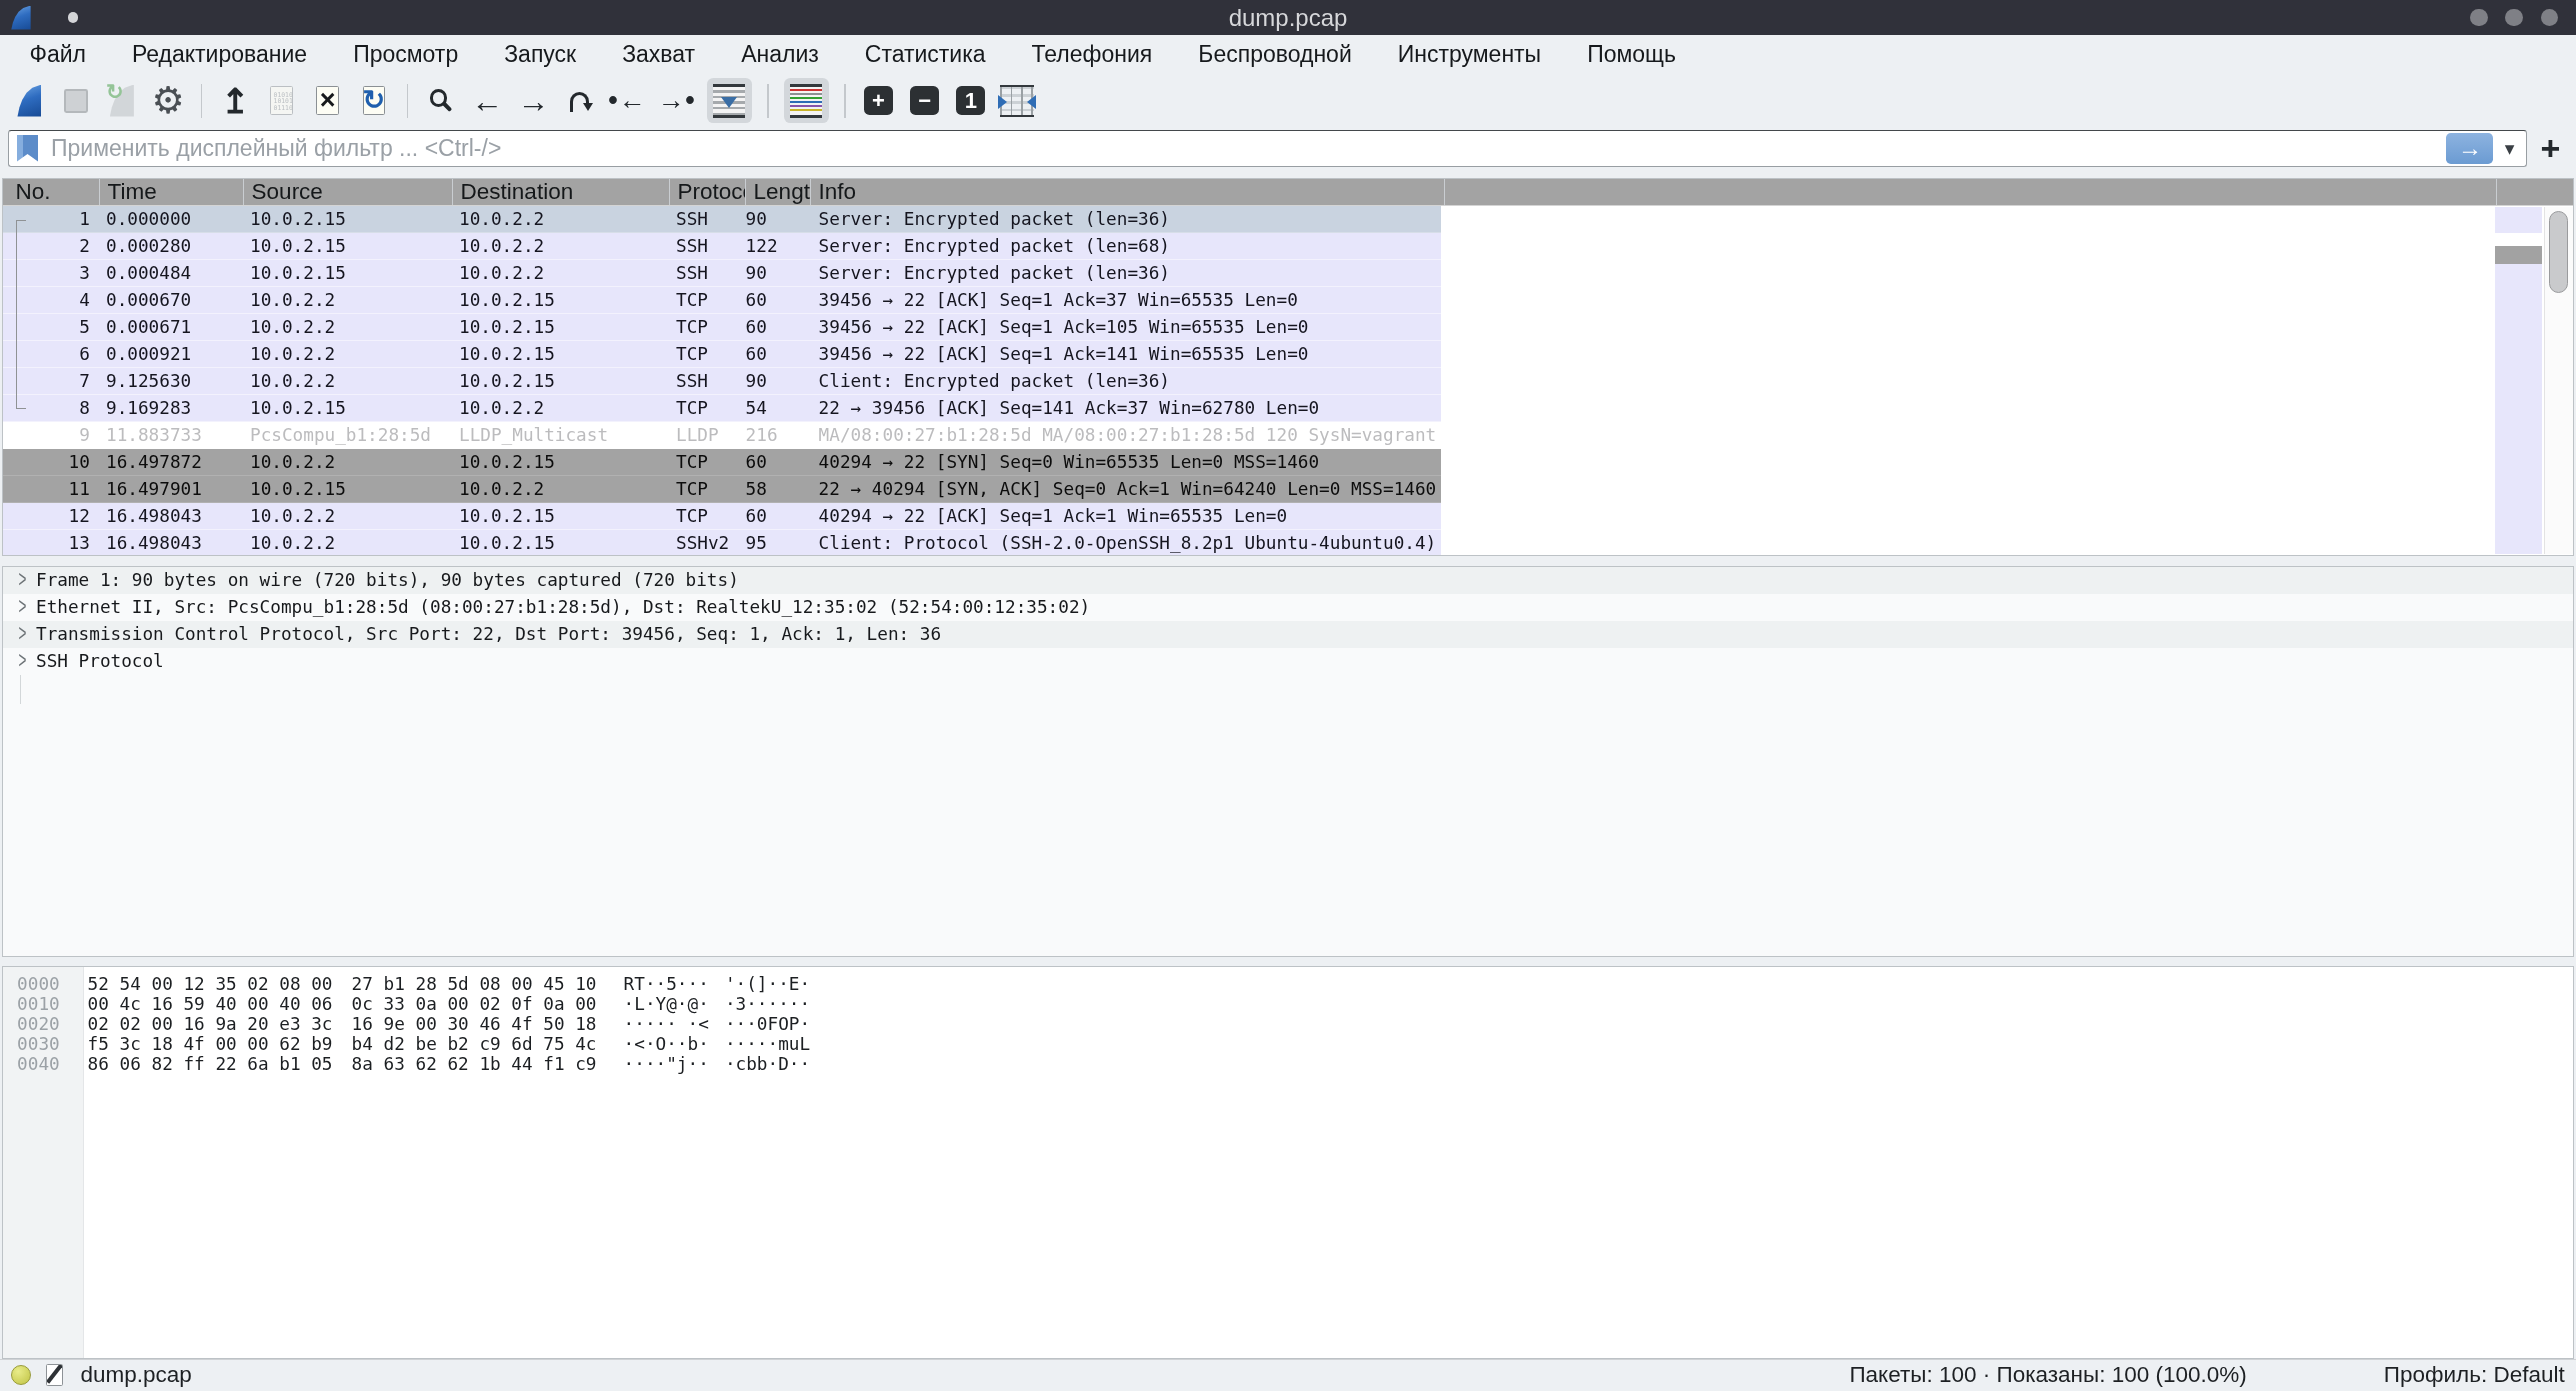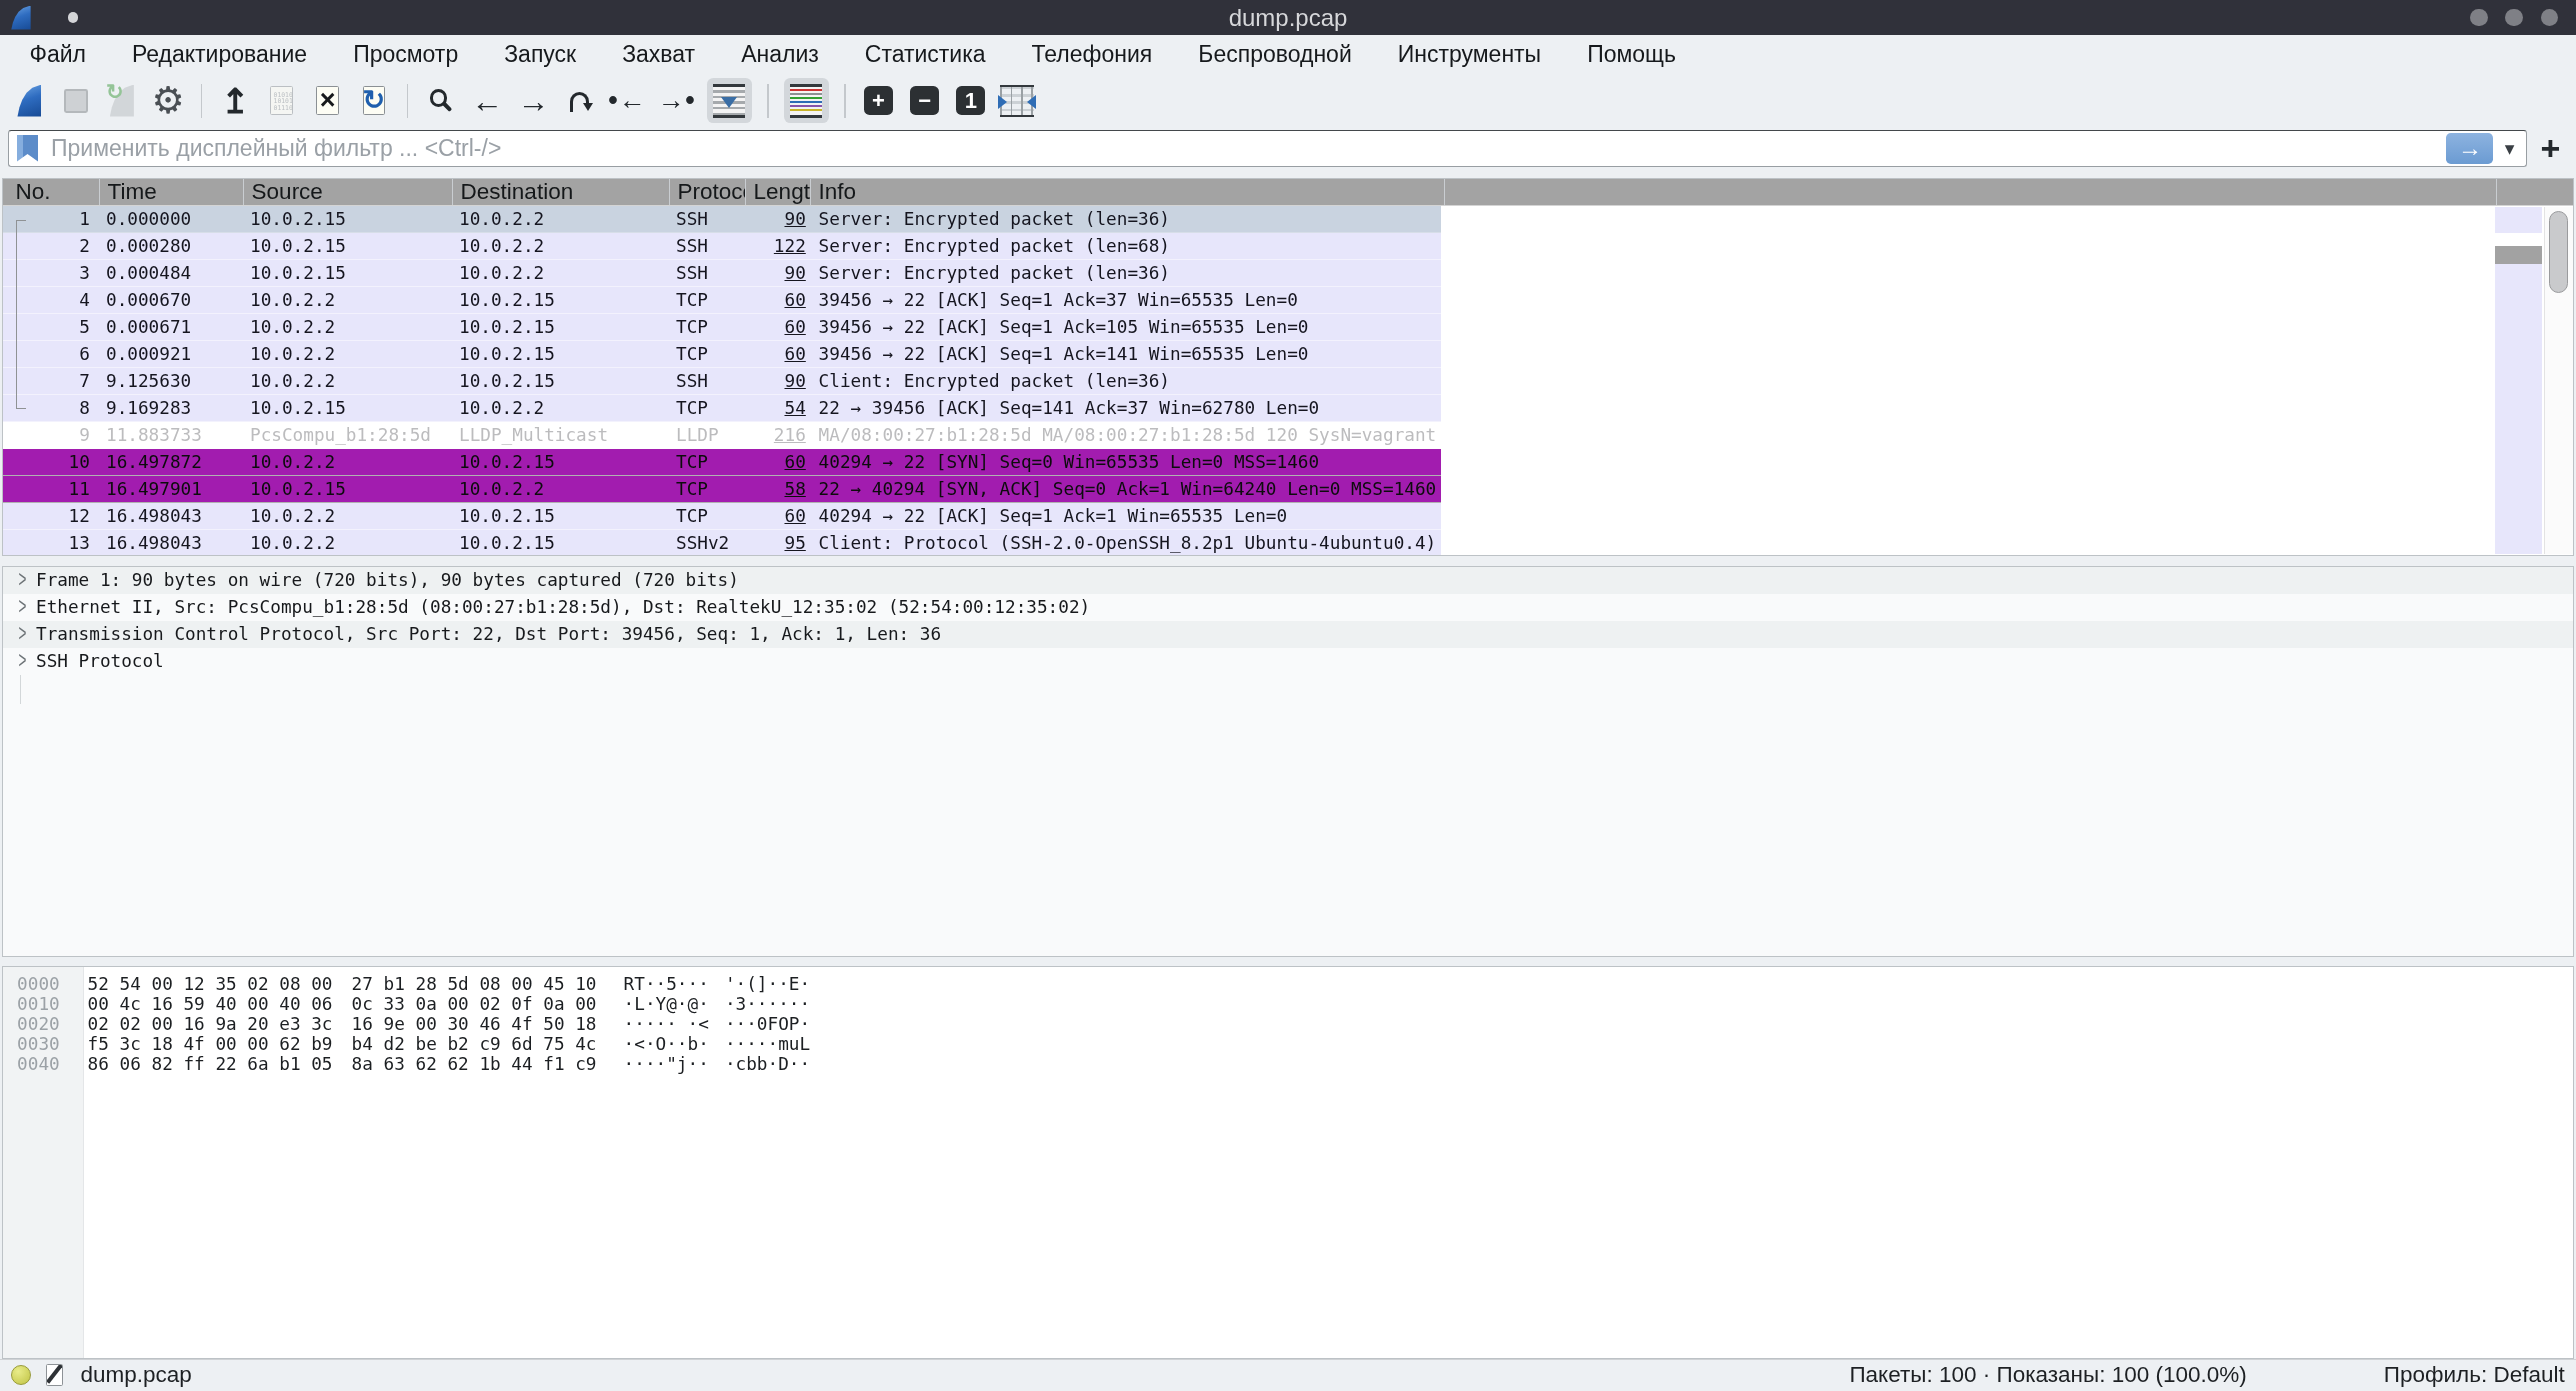--- a/index.html
+++ b/index.html
@@ -96,25 +96,25 @@
   .phcell.ix3{width:217px} .phcell.ix4{width:76px} .phcell.ix5{width:65px} .phcell.ix6{width:634px}
   .phfill { flex:1; border-right:0.8px solid #c9cdd1; }
   .phcorner { width:76px; }
 
   .prows { position:relative; }
   .prow { height:27px; }
   .band { width:1438px; height:100%; display:flex; align-items:center; background:#e7e6fb;
       border-bottom:0.8px solid #f3f2fd; color:#15151f; }
   .prow.selected .band { background:#c9d3e0; border-bottom-color:#d7dee8; }
   .prow.ignored .band { background:#fff; border-bottom-color:#fff; color:#bcbcbe; }
-  .prow.syn .band { background:#a21caf; border-bottom-color:#b1b1b1; color:#0c0c0c; }
+  .prow.syn .band { background:#a3a3a3; border-bottom-color:#b1b1b1; color:#0c0c0c; }
   .pc { font-family:"DejaVu Sans Mono",monospace; font-size:17.7px; white-space:pre; overflow:hidden; flex:none; padding-left:6.4px; }
   .pc.c0 { width:97px; text-align:right; padding:0 9.7px 0 0; }
   .pc.c1 { width:144px; } .pc.c2 { width:209px; } .pc.c3 { width:217px; }
-  .pc.c4 { width:76px; } .pc.c5 { width:65px; text-align:right; padding:0 4.8px 0 0;text-decoration:underline; }
+  .pc.c4 { width:76px; } .pc.c5 { width:65px; text-align:left; padding:0 4.8px 0 0; }
   .pc.c6 { flex:1; padding-left:8px; }
 
   .bracket { position:absolute; left:13px; top:13.7px; height:189px; width:10.5px;
       border:1.6px solid #8f9294; border-right:none; }
   .minimap { position:absolute; top:28px; bottom:0.8px; right:31px; width:47px; background:#e7e6fb; }
   .mm-white { position:absolute; top:26px; left:0; right:0; height:13.7px; background:#ffffff; }
   .mm-gray  { position:absolute; top:39px; left:0; right:0; height:17.7px; background:#a2a2a2; }
   .vscroll { position:absolute; top:28px; bottom:0.8px; right:0.8px; width:29px; background:#fbfbfb; border-left:0.8px solid #e3e3e3; }
   .vthumb { position:absolute; top:4px; left:4.8px; width:18.5px; height:82px; background:#c9cacc;
       border:0.8px solid #9a9b9d; border-radius:9.7px; }

